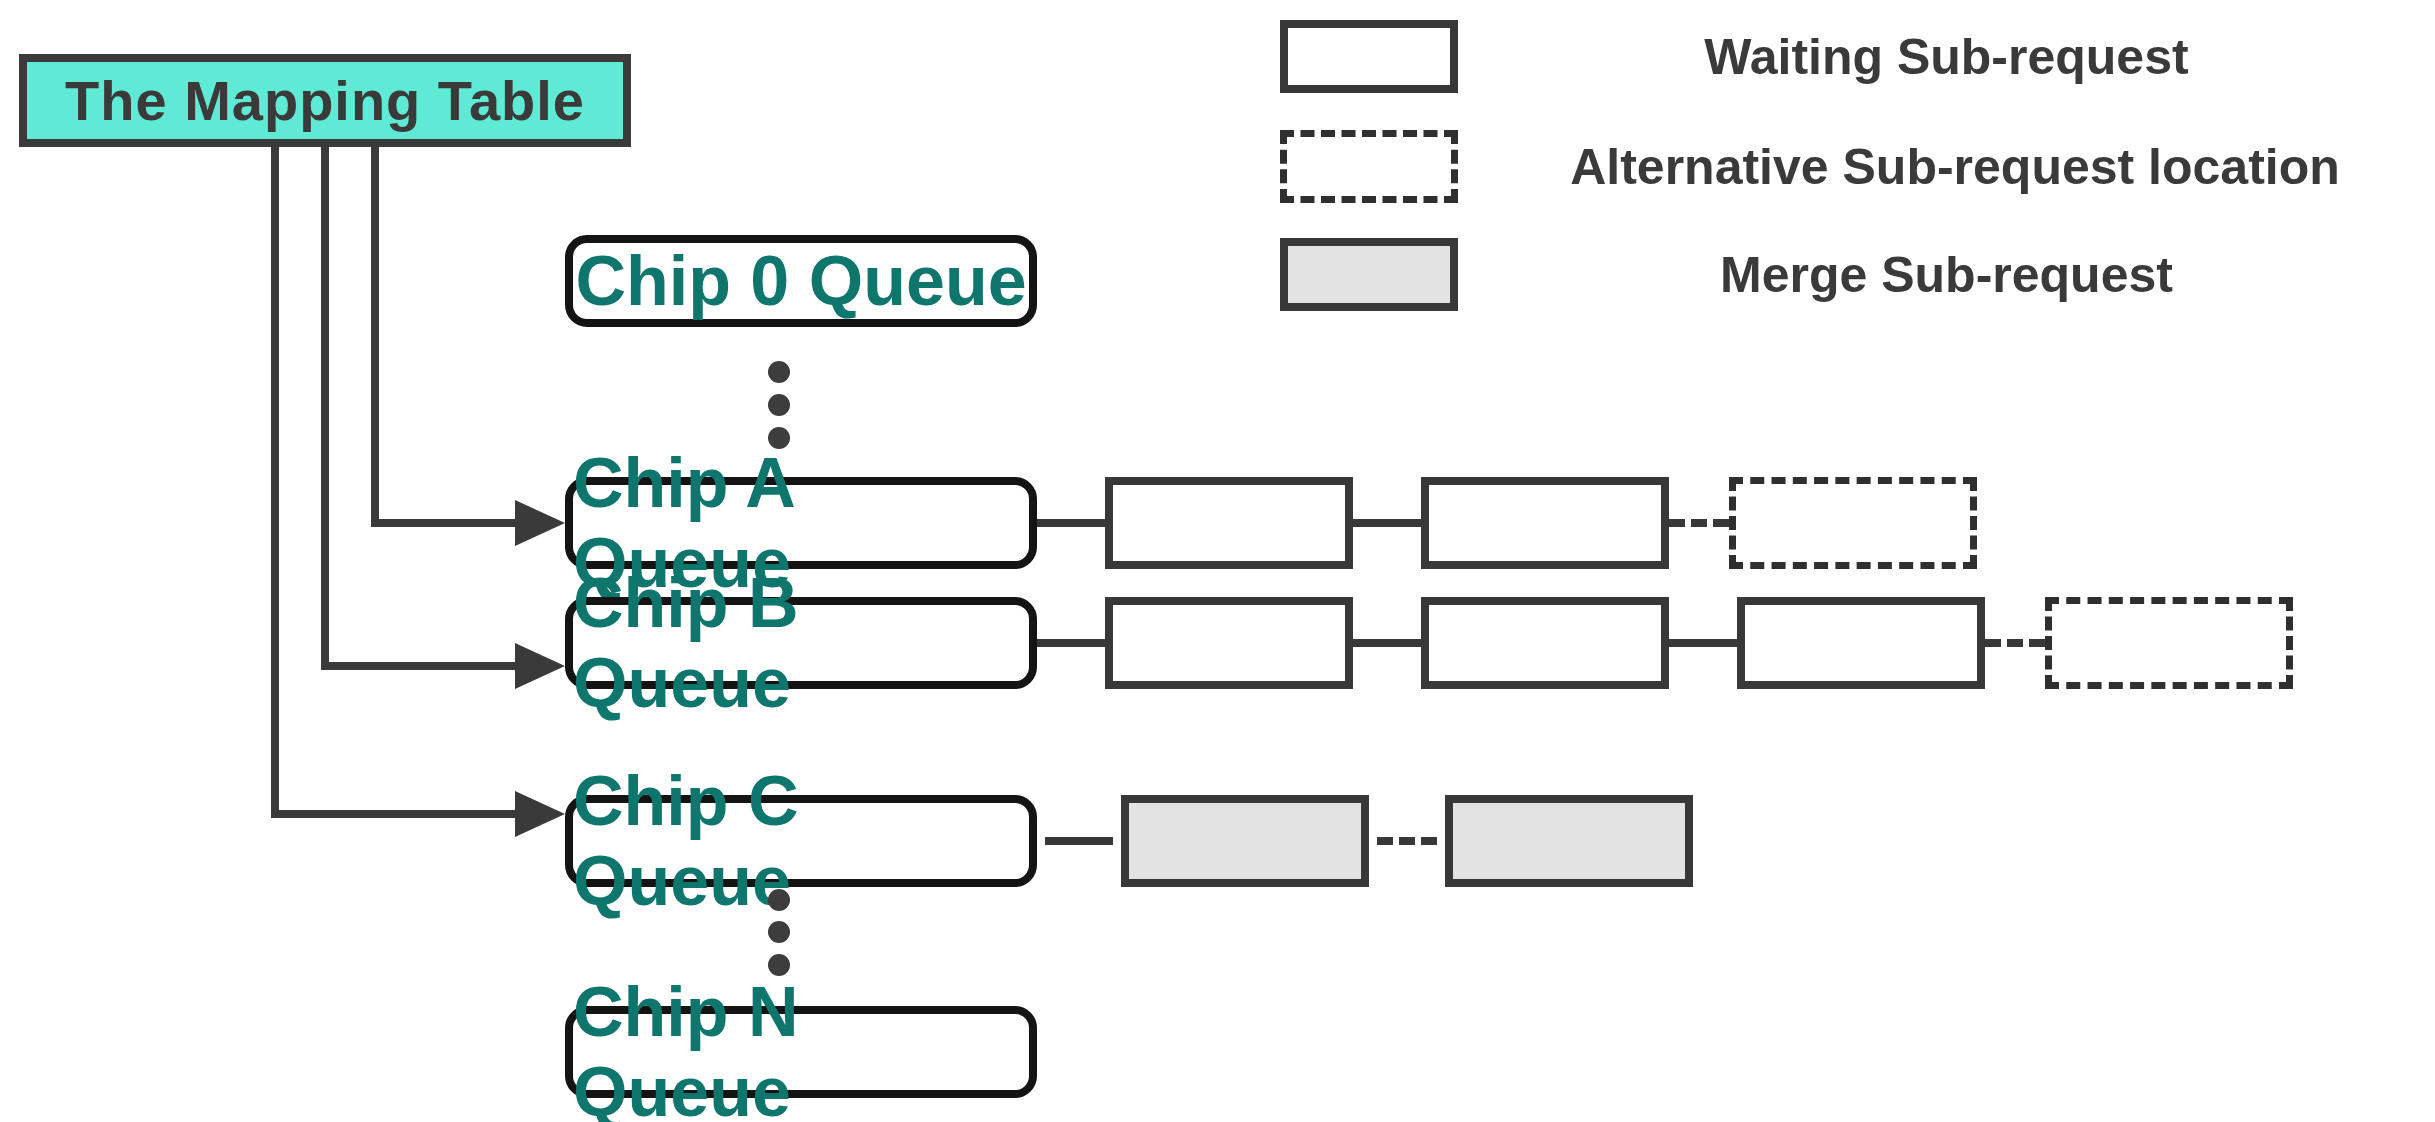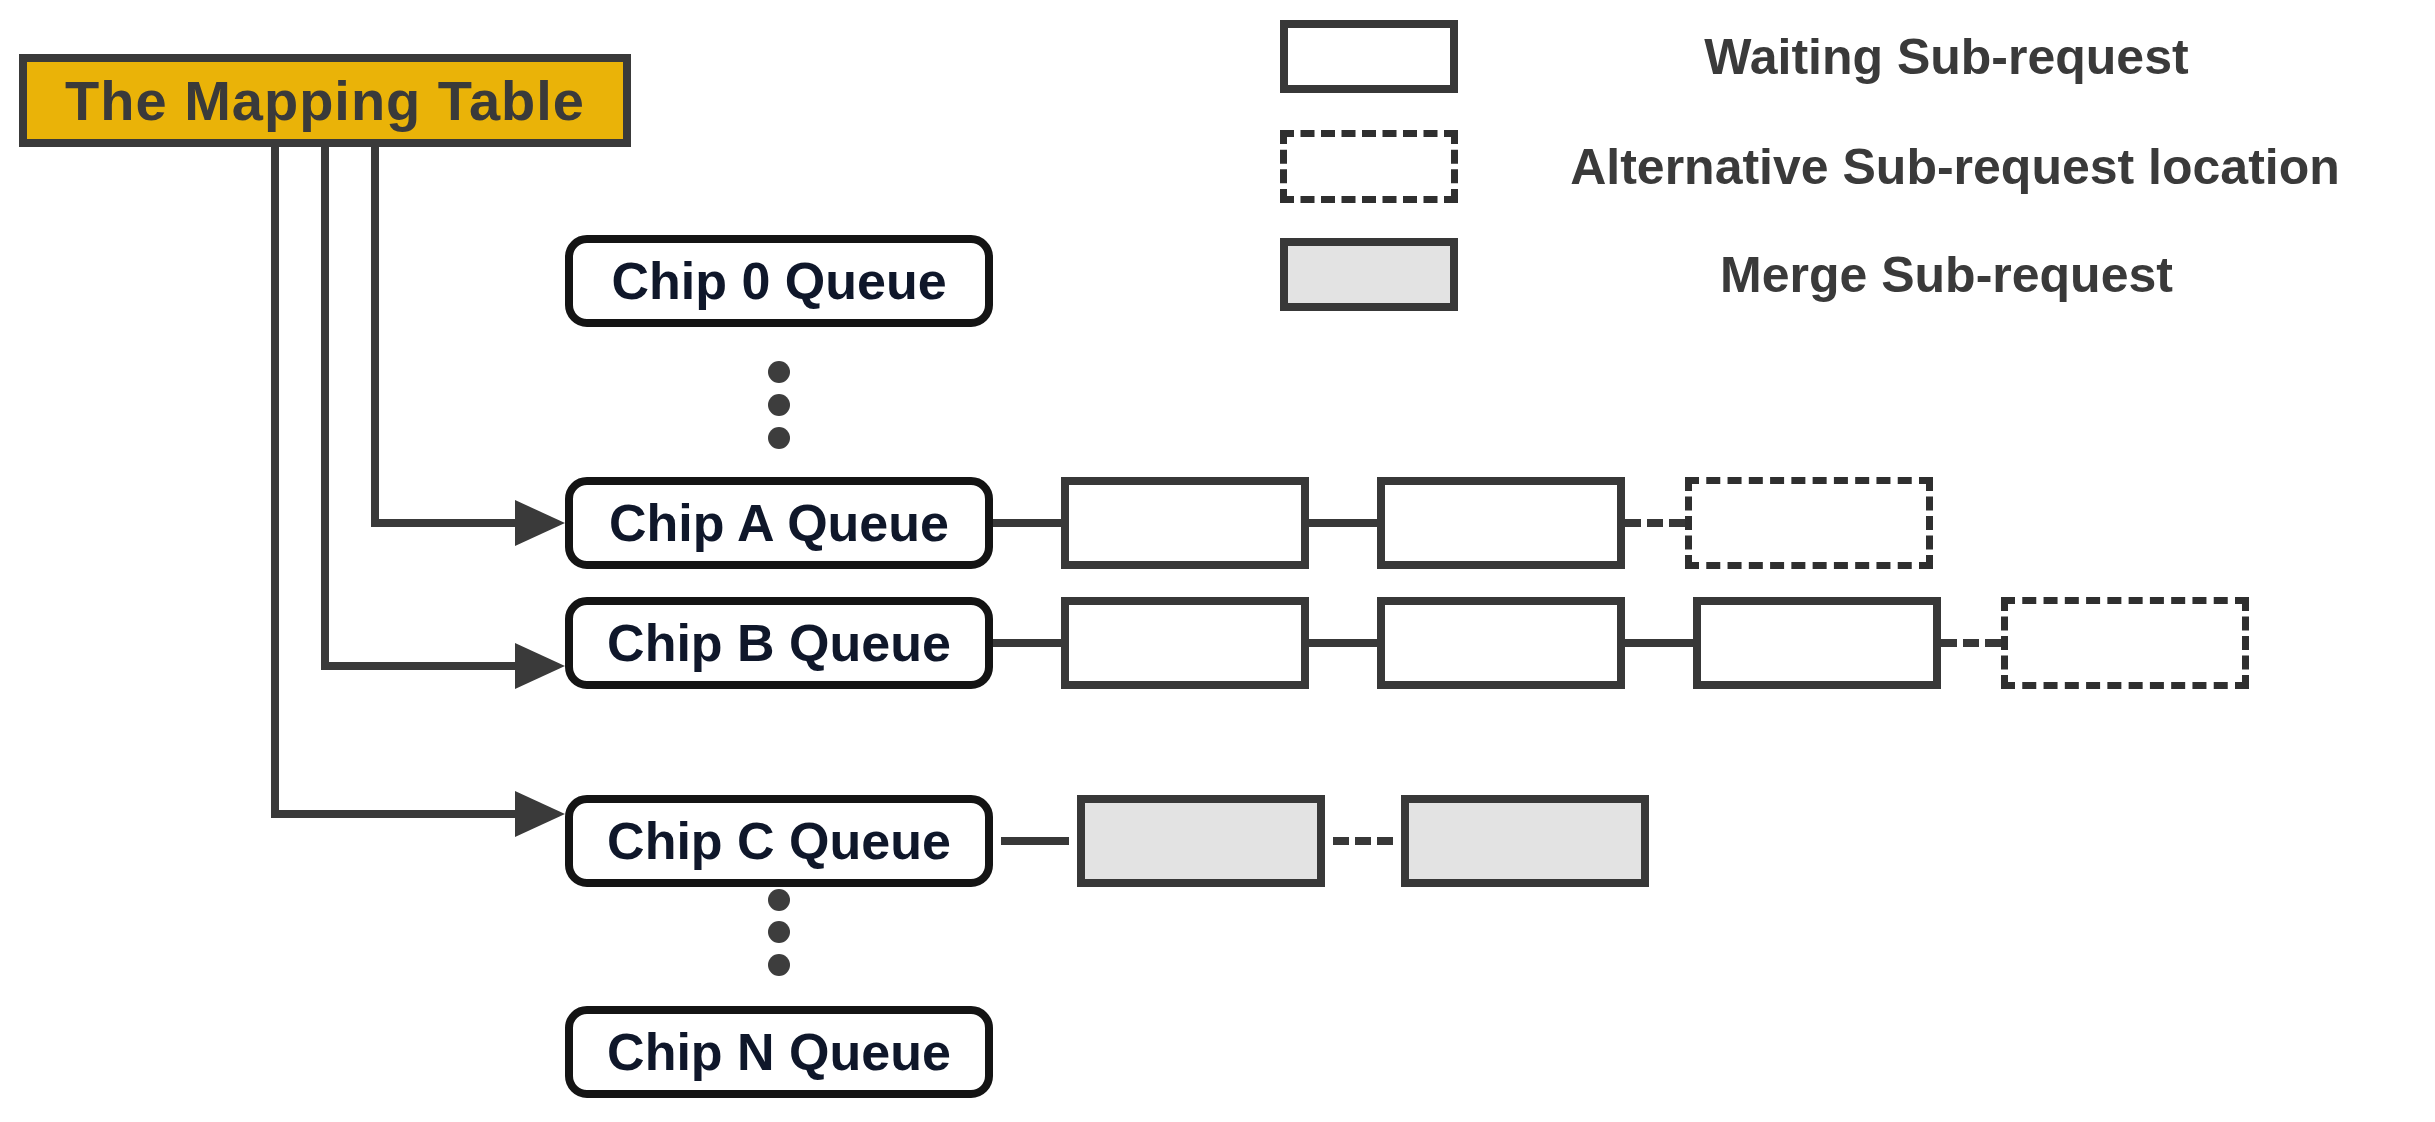--- a/index.html
+++ b/index.html
@@ -10,21 +10,21 @@
     background:#ffffff;
     font-family:"Liberation Sans", sans-serif;
     overflow:hidden;
   }
   
   .mapping-table{
     position:absolute;
     left:19px; top:54px;
     width:612px; height:93px;
     box-sizing:border-box;
-    background:#eab308;
+    background:#5eead4;
     border:8px solid #3a3a3a;
     display:flex; align-items:center; justify-content:center;
     font-size:56px; font-weight:bold; color:#3a3a3a;
     letter-spacing:1px;
   }
   
   .vline{position:absolute; width:8px; background:#3a3a3a;}
   .hline{position:absolute; height:8px; background:#3a3a3a;}
   .arrowhead{
     position:absolute; width:0; height:0;
@@ -34,28 +34,28 @@
   }
   
   .queue-row{
     position:absolute;
     left:565px;
     height:92px;
     display:flex;
     align-items:center;
   }
   .queue-label{
-    width:428px; height:92px;
+    width:472px; height:92px;
     box-sizing:border-box;
     flex:0 0 auto;
     background:#ffffff;
     border:8px solid #141414;
     border-radius:22px;
     display:flex; align-items:center; justify-content:center;
-    font-size:52px; font-weight:bold; color:#0f172a;
+    font-size:70px; font-weight:bold; color:#0f766e;
   }
   .subreq{
     width:248px; height:92px;
     box-sizing:border-box;
     flex:0 0 auto;
   }
   .subreq.waiting{background:#ffffff; border:8px solid #383838;}
   .subreq.alternative{background:#ffffff; border:7px dashed #2f2f2f;}
   .subreq.merge{background:#e3e3e3; border:8px solid #383838;}
   .connector{flex:0 0 auto;}

